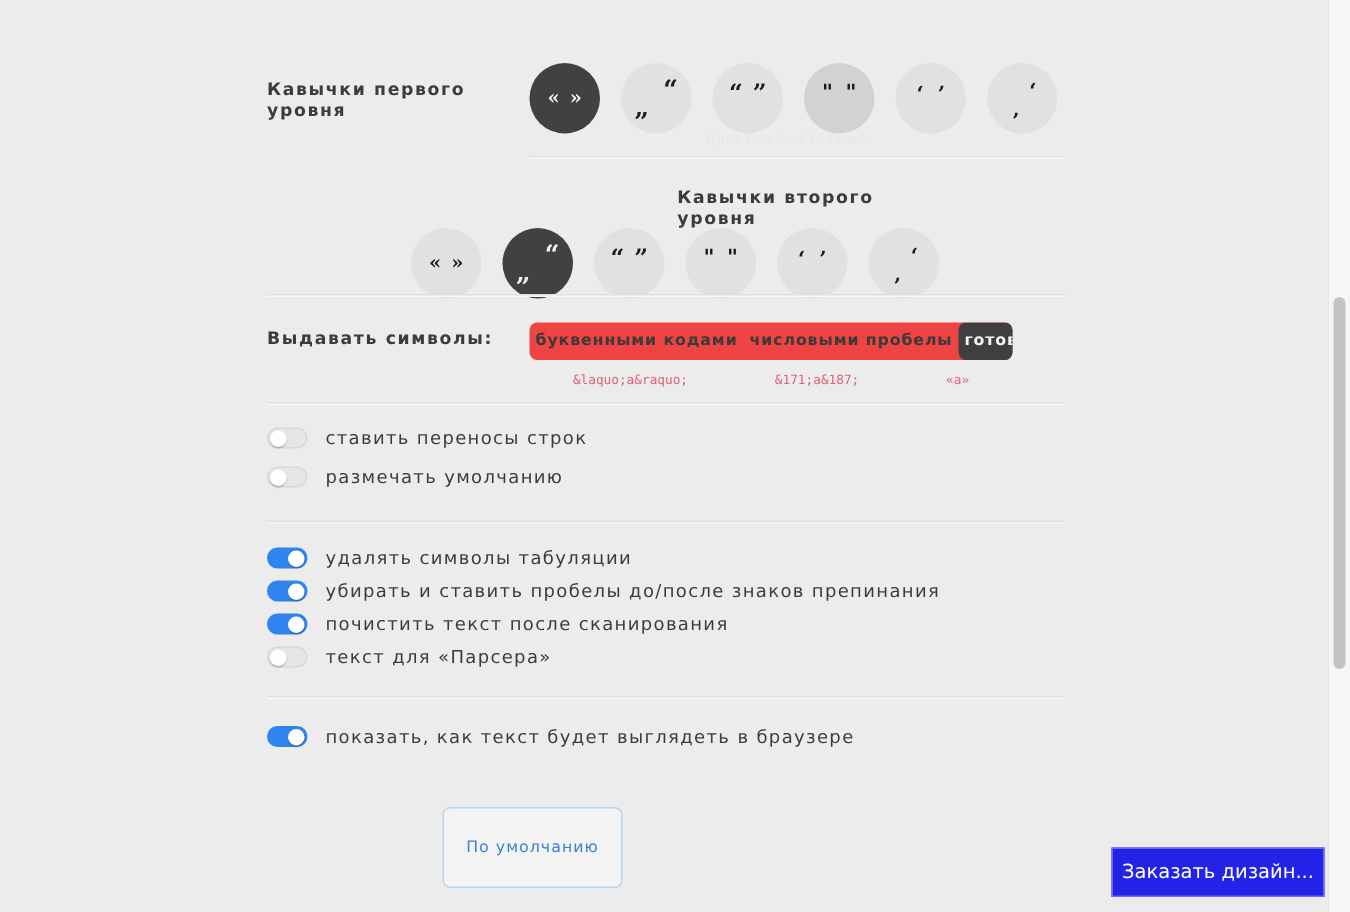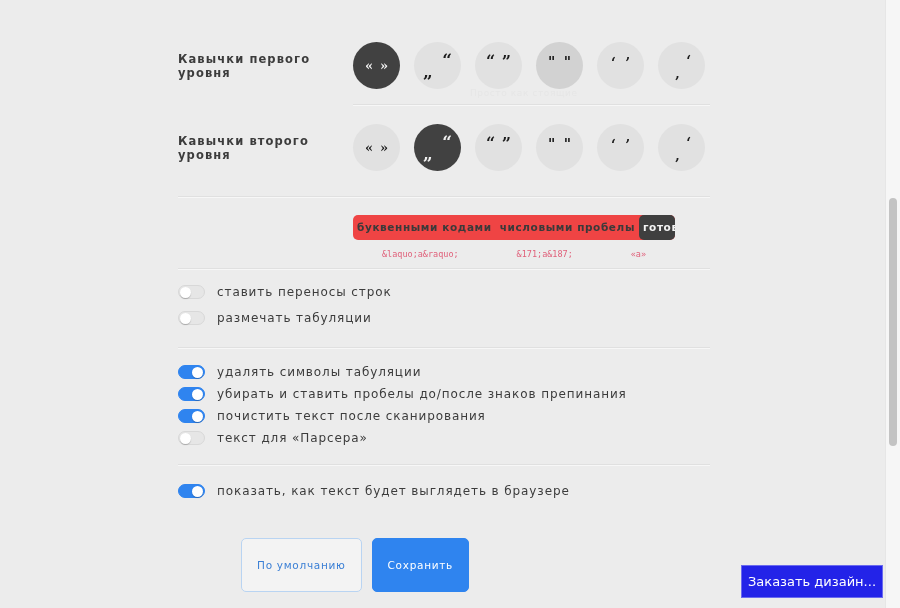--- a/index.html
+++ b/index.html
@@ -33,21 +33,21 @@
 
   
   .quote-row {
     position: absolute;
     left: 0;
     right: 0;
     display: flex;
     align-items: center;
   }
   .quote-row-1 { top: 42px; }
-  .quote-row-2 { top: 124px; }
+  .quote-row-2 { top: 124px; flex-direction: column; }
 
   .circles {
     display: flex;
     gap: 14px;
     margin-left: 0;
   }
   .qcircle {
     width: 47px;
     height: 47px;
     border-radius: 50%;
@@ -348,20 +348,23 @@
       <div class="qcircle">
         <span class="g sg-hi-right">‘</span>
         <span class="g sg-low-left">‚</span>
       </div>
 
     </div>
   </div>
 
   <div class="divider div-2"></div>
 
+  <div class="quote-row" style="top:218px">
+    <div class="section-label">Выдавать символы:</div>
+  </div>
 
   <div class="segmented-wrap">
     <div class="segmented">
       <div class="seg">буквенными кодами</div>
       <div class="seg">числовыми пробелы</div>
       <div class="seg active">готовыми символами</div>
     </div>
     <div class="codes">
       <div class="code">&amp;laquo;a&amp;raquo;</div>
       <div class="code">&amp;171;a&amp;187;</div>
@@ -375,21 +378,21 @@
     <div class="switch">
         <span class="knob"></span>
       </div>
     <span class="toggle-label">ставить переносы строк</span>
   </div>
 
   <div class="toggle-row" style="top:311px">
     <div class="switch">
         <span class="knob"></span>
       </div>
-    <span class="toggle-label">размечать табуляции</span>
+    <span class="toggle-label">размечать умолчанию</span>
   </div>
 
   <div class="divider div-4"></div>
 
   <div class="toggle-row" style="top:365px">
     <div class="switch on">
         <span class="knob"></span>
       </div>
     <span class="toggle-label">удалять символы табуляции</span>
   </div>
@@ -419,21 +422,20 @@
 
   <div class="toggle-row" style="top:484px">
     <div class="switch on">
         <span class="knob"></span>
       </div>
     <span class="toggle-label">показать, как текст будет выглядеть в браузере</span>
   </div>
 
   <div class="btn-bar">
     <div class="btn btn-default">По умолчанию</div>
-    <div class="btn btn-primary">Сохранить</div>
   </div>
 
   <div class="order-btn">Заказать дизайн...</div>
 
   <div class="scroll-track">
     <div class="scroll-thumb"></div>
   </div>
 
 </div>
 

